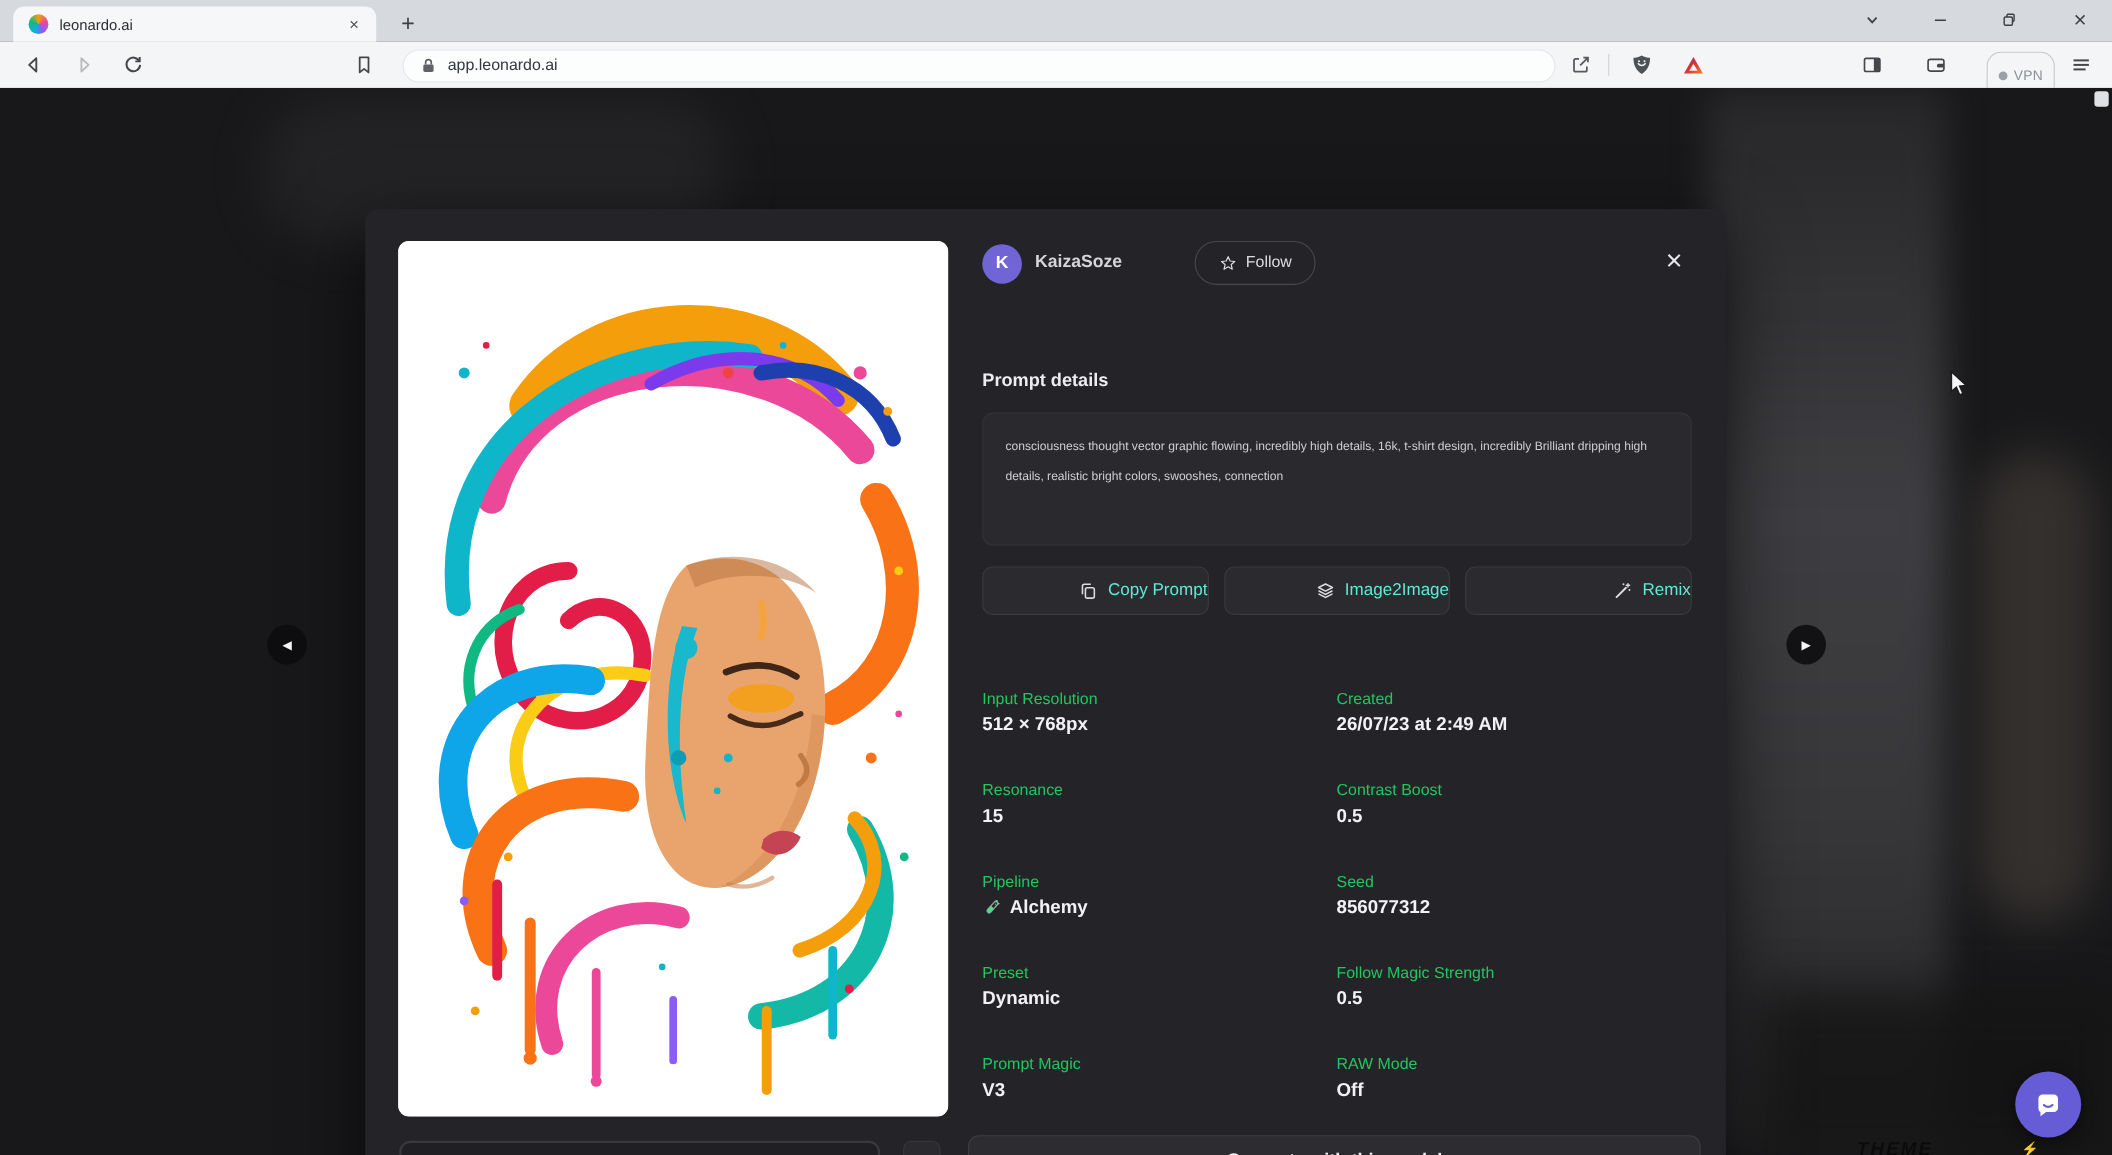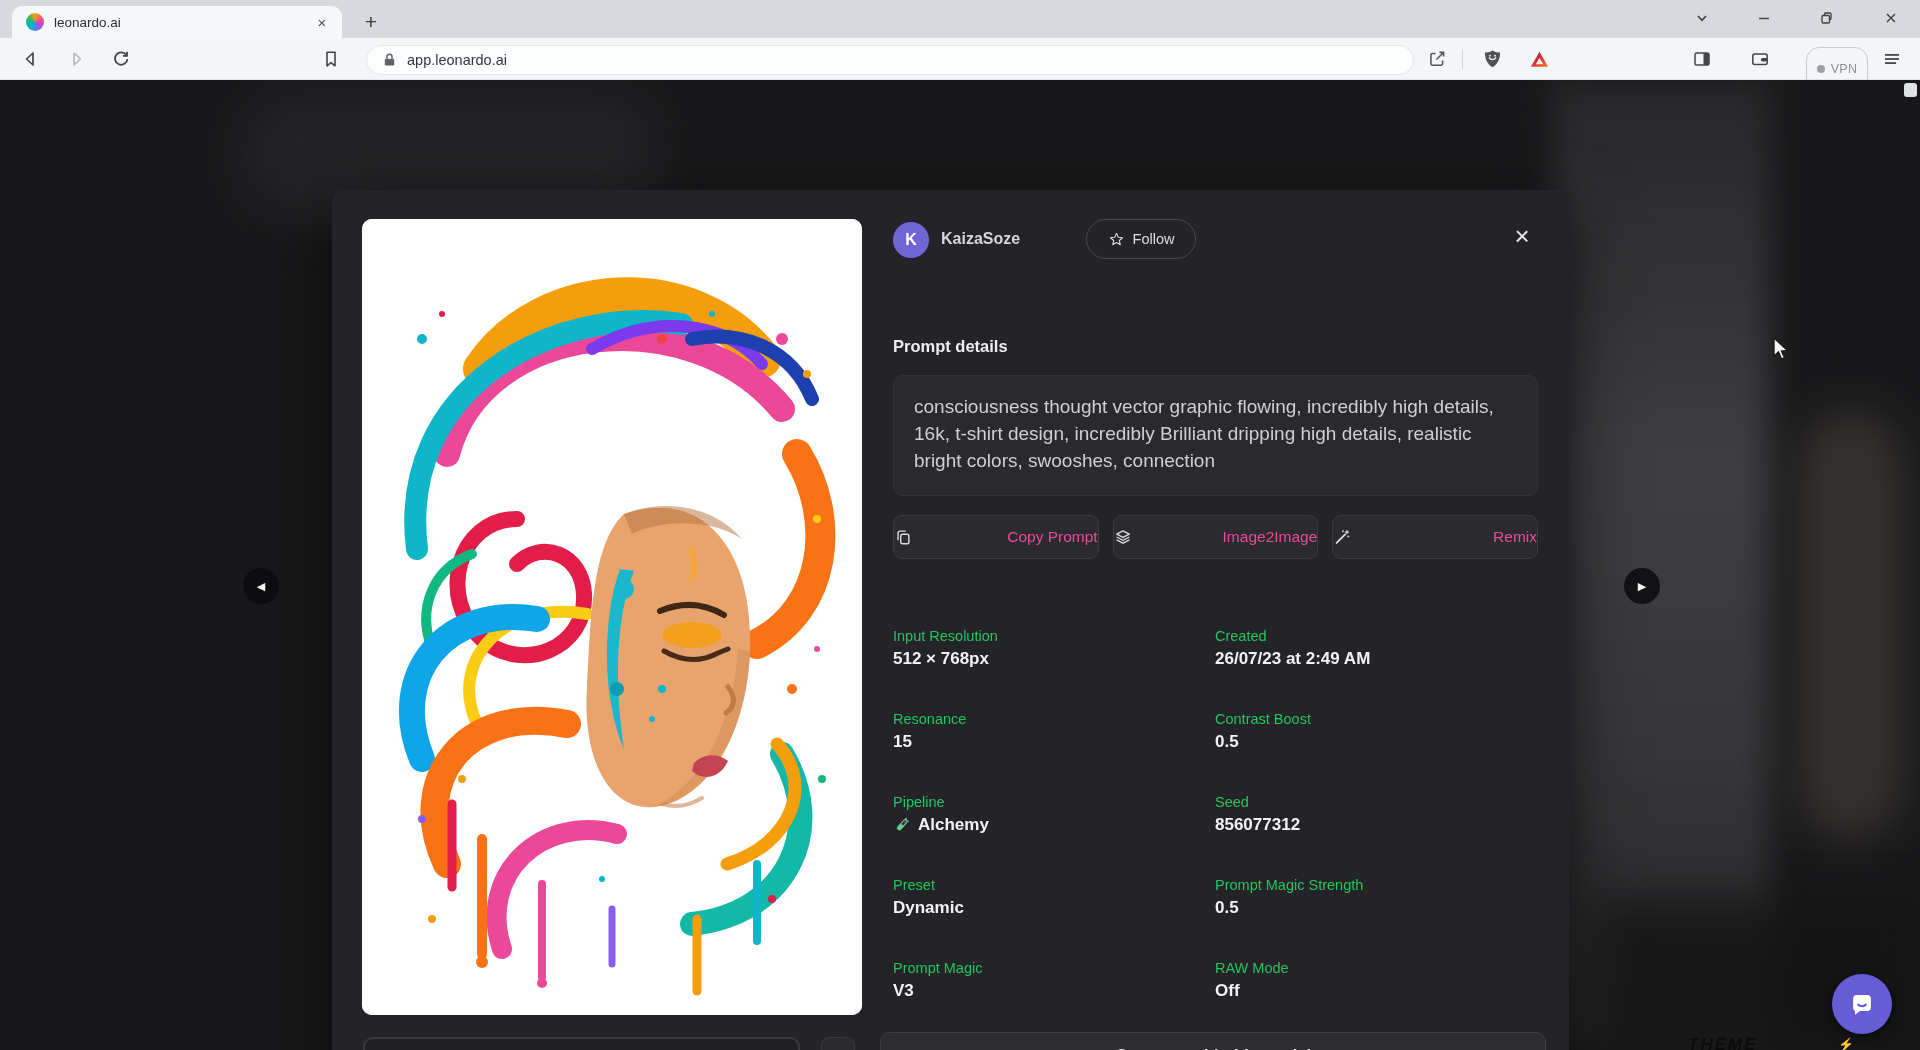--- a/index.html
+++ b/index.html
@@ -42,24 +42,24 @@
   .rightcol { left:561px; top:29px; width:646px; height:870px; }
 
   .avatar { left:0; top:3px; width:36px; height:36px; border-radius:50%; background:#7165d6; color:#fff; display:flex; align-items:center; justify-content:center; font-size:16px; font-weight:700; }
   .username { left:48px; top:11px; font-size:16px; font-weight:700; color:#d6d6da; }
   .follow-btn { left:193px; top:0; width:110px; height:40px; border:1px solid #47474d; border-radius:20px; display:flex; align-items:center; justify-content:center; gap:8px; color:#dcdce0; font-size:14.5px; }
   .modal-close { left:612px; top:0px; width:34px; height:34px; display:flex; align-items:center; justify-content:center; color:#e8e8ea; font-size:26px; font-weight:300; }
 
   .img-title { left:0; top:53px; width:646px; font-size:23px; font-weight:700; color:#f2f2f4; letter-spacing:.2px; }
   .prompt-heading { left:0; top:118px; font-size:16.5px; font-weight:700; color:#ededf0; }
   .prompt-box { left:0; top:156px; width:645px; height:121px; background:#2a2a2e; border:1px solid #343438; border-radius:10px; padding:17px 20px; }
-  .prompt-text { font-size:19px; line-height:27px; color:#cfcfd3; }
+  .prompt-text { font-size:11px; line-height:27px; color:#cfcfd3; }
 
   .actions { left:0; top:296px; width:645px; height:44px; display:flex; gap:14px; }
-  .action-btn { flex:1; height:44px; background:#2b2b2f; border:1px solid #3a3a3f; border-radius:9px; display:flex; align-items:center; justify-content:space-between; gap:9px; color:#ec4899; font-size:15.5px; font-weight:500; }
+  .action-btn { flex:1; height:44px; background:#2b2b2f; border:1px solid #3a3a3f; border-radius:9px; display:flex; align-items:center; justify-content:flex-end; gap:9px; color:#5eead4; font-size:15.5px; font-weight:500; }
 
   .detail-grid { left:0; top:409px; width:646px; display:grid; grid-template-columns:322px 324px; grid-auto-rows:83px; }
   .d-label { font-size:14.5px; color:#22c55e; }
   .d-value { margin-top:5px; font-size:17px; font-weight:700; color:#f2f2f4; display:flex; align-items:center; gap:7px; }
 
   .generate-btn { left:548px; top:842px; width:666px; height:50px; background:#2d2d31; border:1px solid #3d3d42; border-radius:10px; display:flex; align-items:flex-start; justify-content:center; padding-top:13px; color:#ececef; font-size:16.5px; font-weight:600; }
   .frag-strip { left:31px; top:847px; width:437px; height:40px; border:2px solid #38383d; background:#202024; border-radius:10px; }
   .frag-square { left:489px; top:847px; width:34px; height:34px; background:#2b2b2f; border:1px solid #38383d; border-radius:8px; }
 
   
@@ -350,21 +350,21 @@
         </div>
         <div>
           <div class="d-label">Seed</div>
           <div class="d-value">856077312</div>
         </div>
         <div>
           <div class="d-label">Preset</div>
           <div class="d-value">Dynamic</div>
         </div>
         <div>
-          <div class="d-label">Prompt Magic Strength</div>
+          <div class="d-label">Follow Magic Strength</div>
           <div class="d-value">0.5</div>
         </div>
         <div>
           <div class="d-label">Prompt Magic</div>
           <div class="d-value">V3</div>
         </div>
         <div>
           <div class="d-label">RAW Mode</div>
           <div class="d-value">Off</div>
         </div>

